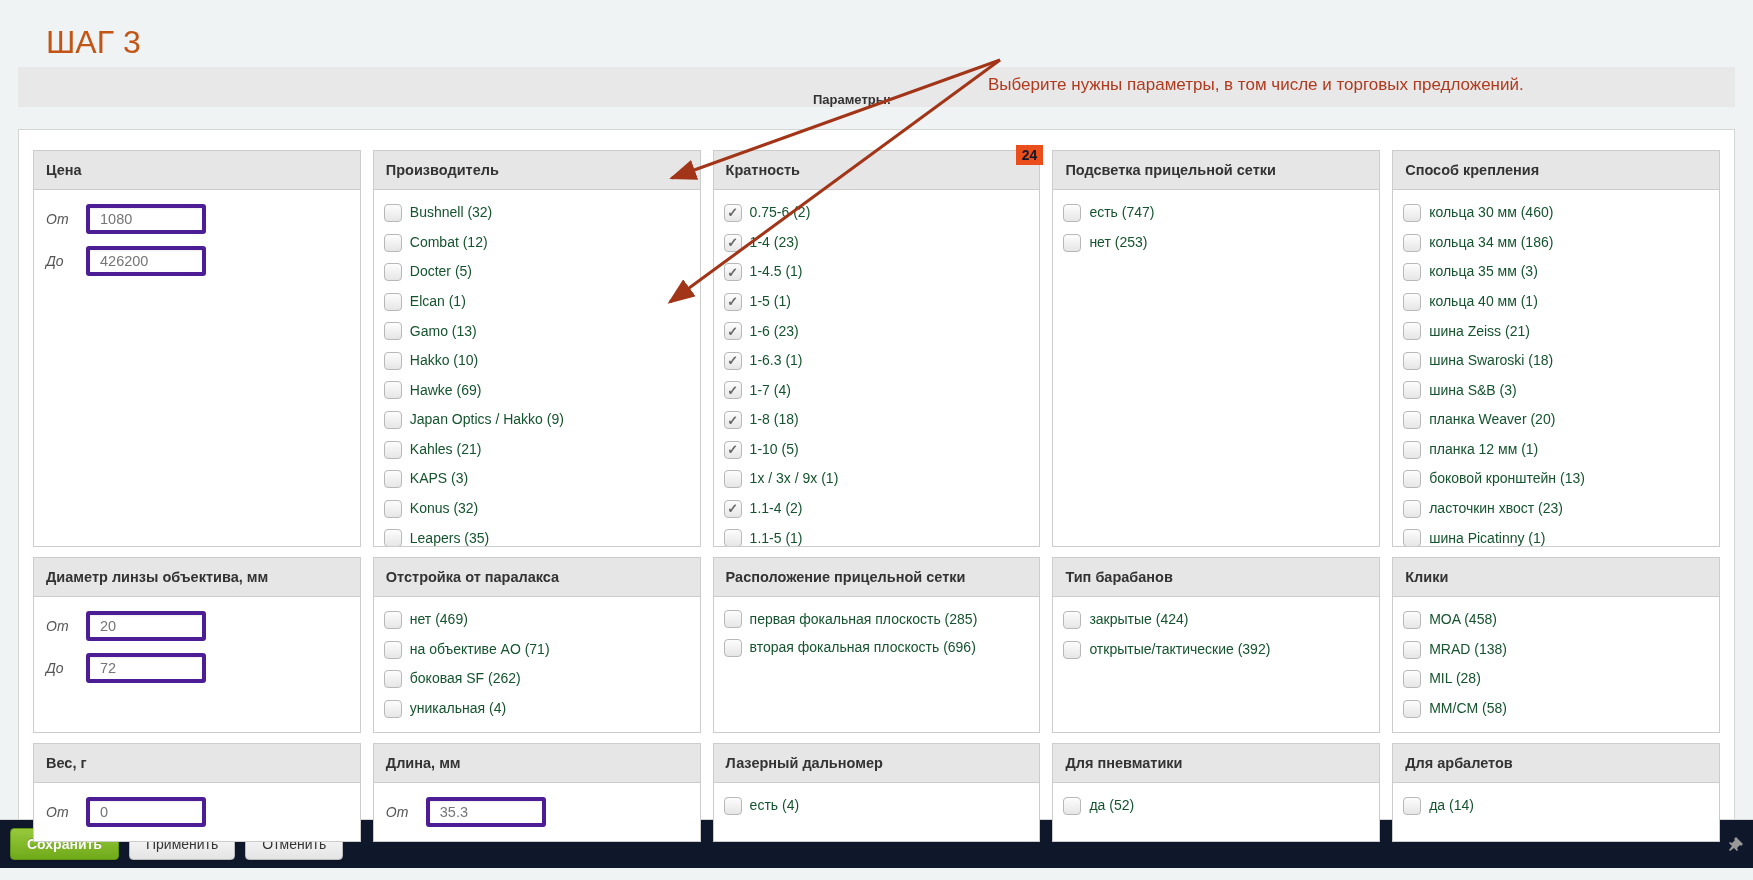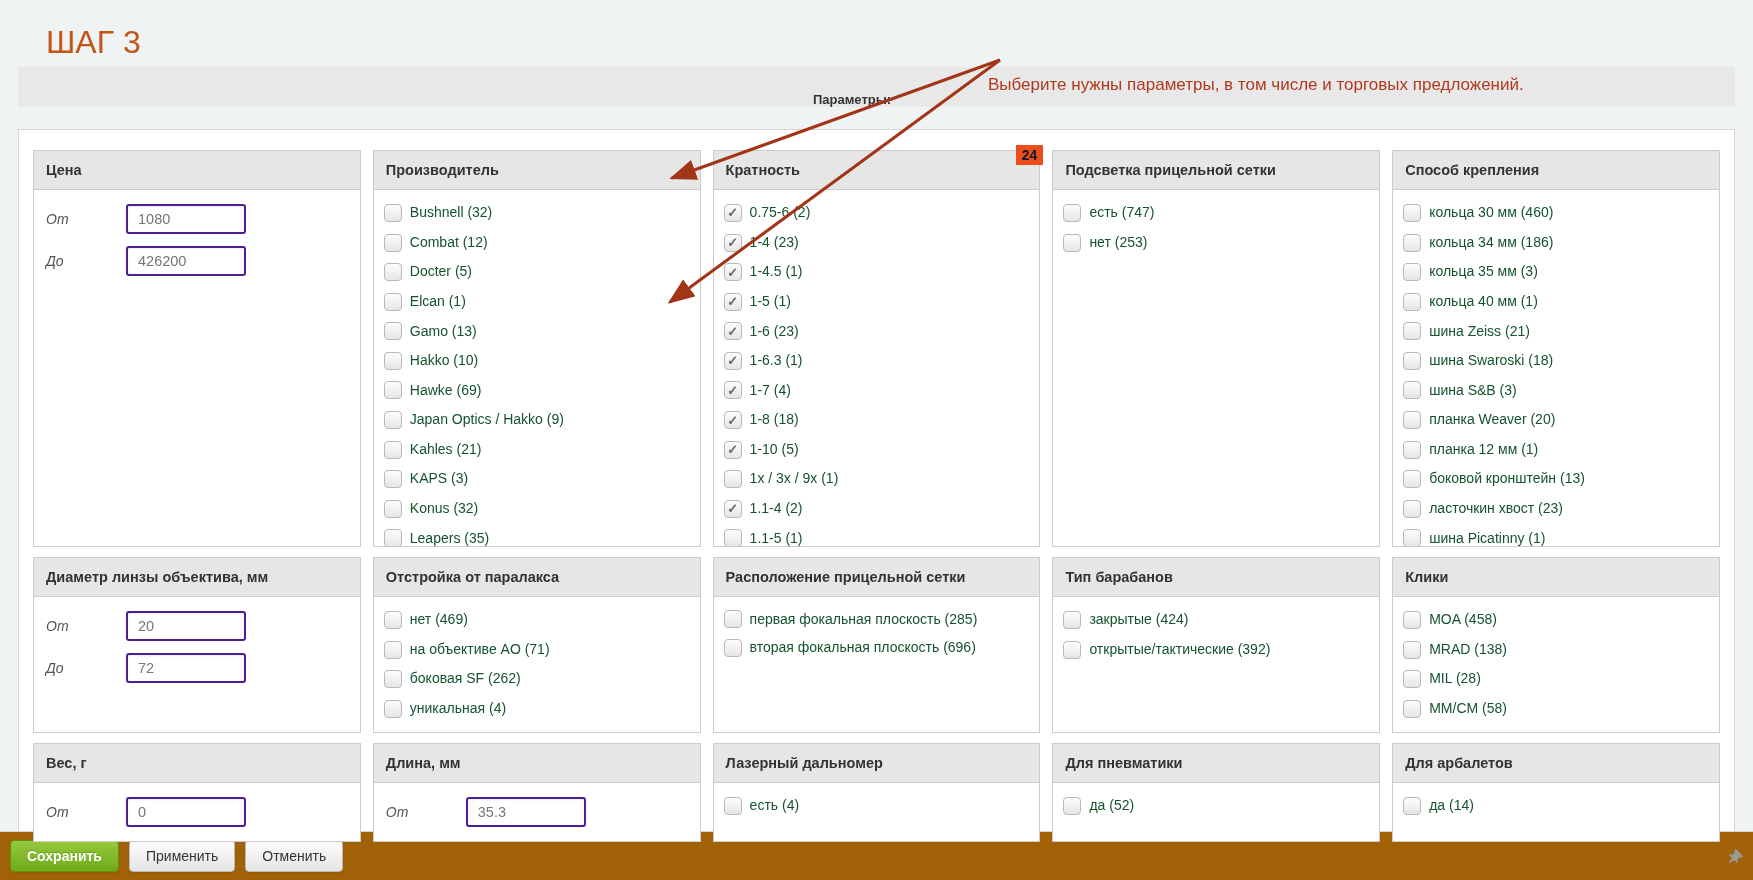--- a/index.html
+++ b/index.html
@@ -77,27 +77,26 @@
   font-weight: bold;
   font-size: 14px;
   padding: 2px 6px;
   z-index: 5;
 }
 .range-row { display: flex; align-items: center; gap: 12px; padding: 6px 4px; }
 .range-row label { font-style: italic; color: #555; min-width: 28px; font-size: 14px; }
 .range-row input {
   width: 120px;
   height: 30px;
-  border: 2px solid #4c1d95;
+  border: 4px solid #4c1d95;
   border-radius: 3px;
   padding: 0 10px;
   font-size: 14.5px;
   color: #888;
   box-shadow: inset 0 1px 2px rgba(0,0,0,0.08);
-  margin-left: 40px;
 }
 .checklist { list-style: none; }
 .checklist li {
   display: flex;
   align-items: center;
   gap: 8px;
   padding: 5px 2px;
   line-height: 1.4;
 }
 .cbox {
@@ -123,22 +122,22 @@
 
 .arrows-svg {
   position: absolute;
   top: 0; left: 0;
   pointer-events: none;
   z-index: 10;
 }
 
 .bottom-bar {
   position: fixed;
-  bottom: 0; left: 0; right: 0;
-  background: #a16207;
+  bottom: 12px; left: 0; right: 0;
+  background: #0f172a;
   border-top: 1px solid #d5d5d5;
   padding: 8px 10px;
   display: flex;
   gap: 10px;
   align-items: center;
 }
 .btn {
   height: 32px;
   padding: 0 16px;
   border-radius: 4px;

